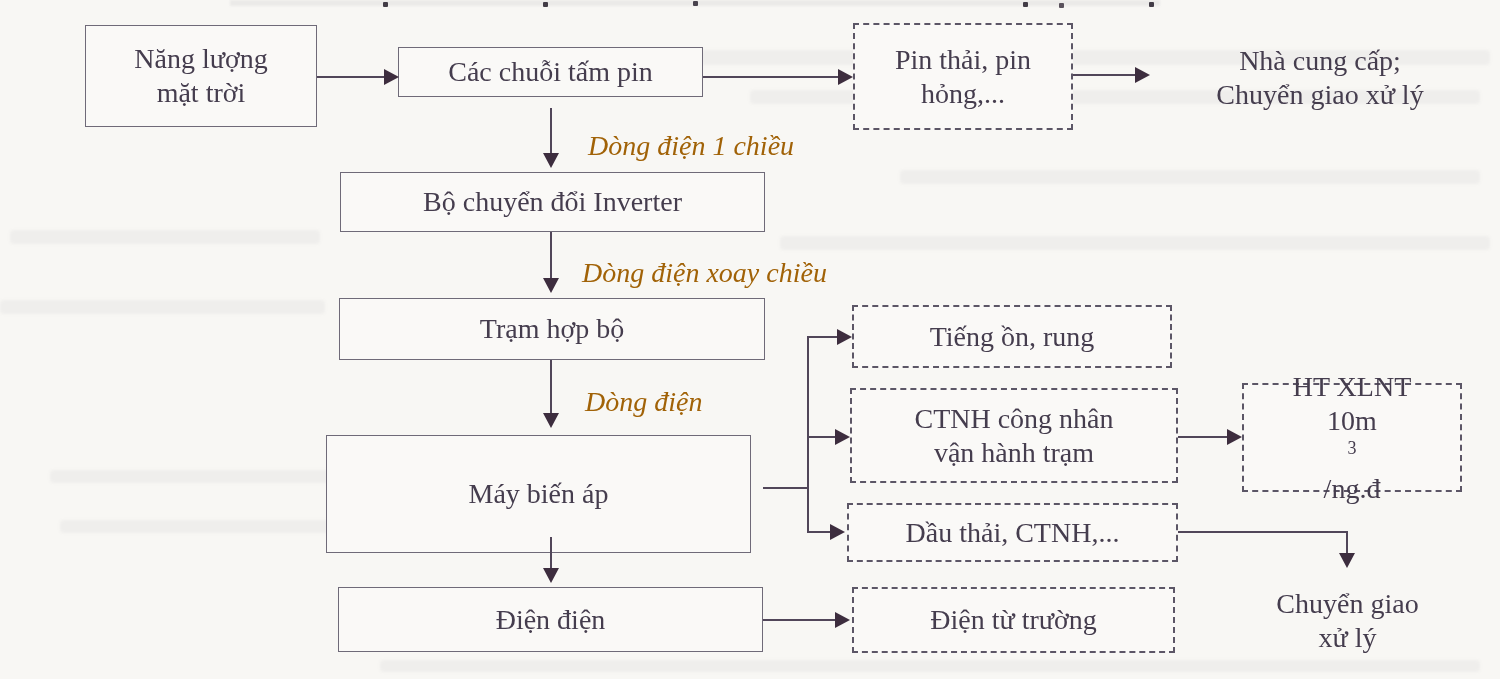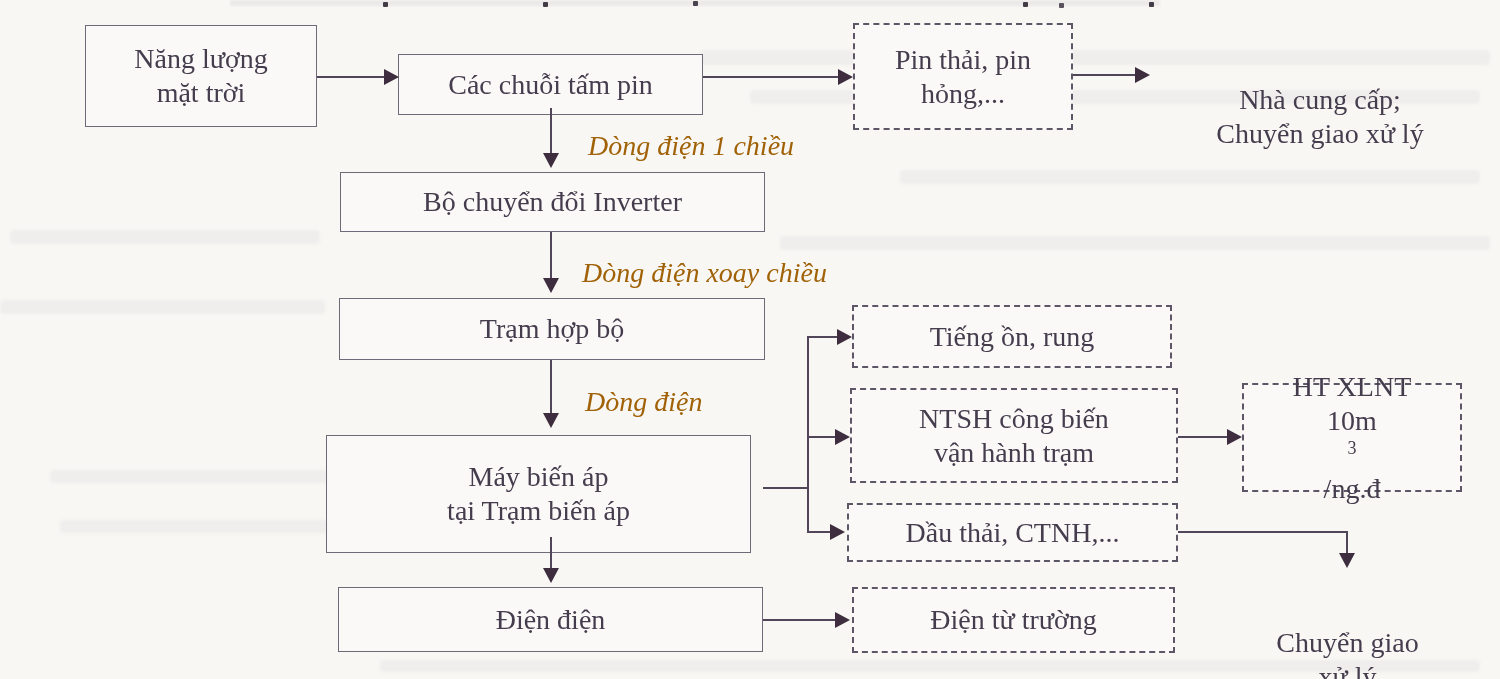--- a/index.html
+++ b/index.html
@@ -20,21 +20,21 @@
     position:absolute;display:flex;flex-direction:column;align-items:center;justify-content:center;
     text-align:center;font-size:28px;line-height:34px;background:#faf9f7;box-sizing:border-box;
   }
   .box.solid{border:1.6px solid #6f6a78;}
   .box.dashed{border:2px dashed #5c5666;}
   .box span{display:block;white-space:nowrap;}
   sup{font-size:18px;line-height:0;}
   
   .freetext{
     position:absolute;display:flex;flex-direction:column;align-items:center;justify-content:center;
-    text-align:center;font-size:28px;line-height:34px;margin-top:39px;
+    text-align:center;font-size:28px;line-height:34px;
   }
   .freetext span{display:block;white-space:nowrap;}
   
   .flabel{position:absolute;font-style:italic;font-size:28px;line-height:30px;color:#a16207;white-space:nowrap;}
   
   .ln{position:absolute;background:#514659;}
   .ln.h{height:2px;}
   .ln.v{width:2px;}
   
   .head{position:absolute;width:0;height:0;}
@@ -57,52 +57,51 @@
   <div class="smudge" style="left:0px;top:300px;width:325px;height:14px"></div>
   <div class="smudge" style="left:50px;top:470px;width:280px;height:13px"></div>
   <div class="smudge" style="left:60px;top:520px;width:270px;height:13px"></div>
   <div class="smudge" style="left:380px;top:660px;width:1100px;height:12px"></div>
 
   <div class="box solid" style="left:85px;top:25px;width:232px;height:102px">
     <span>Năng lượng</span>
     <span>mặt trời</span>
   </div>
 
-  <div class="box solid" style="left:398px;top:54px;width:305px;height:61px">
+  <div class="box solid" style="left:398px;top:47px;width:305px;height:50px">
     <span>Các chuỗi tấm pin</span>
   </div>
 
   <div class="box solid" style="left:340px;top:172px;width:425px;height:60px">
     <span>Bộ chuyển đổi Inverter</span>
   </div>
 
   <div class="box solid" style="left:339px;top:298px;width:426px;height:62px">
     <span>Trạm hợp bộ</span>
   </div>
 
   <div class="box solid" style="left:326px;top:435px;width:425px;height:118px">
     <span>Máy biến áp</span>
-    <span>tại Trạm biến áp</span>
   </div>
 
   <div class="box solid" style="left:338px;top:587px;width:425px;height:65px">
     <span>Điện điện</span>
   </div>
 
   <div class="box dashed" style="left:853px;top:23px;width:220px;height:107px">
     <span>Pin thải, pin</span>
     <span>hỏng,...</span>
   </div>
 
   <div class="box dashed" style="left:852px;top:305px;width:320px;height:63px">
     <span>Tiếng ồn, rung</span>
   </div>
 
   <div class="box dashed" style="left:850px;top:388px;width:328px;height:95px">
-    <span>NTSH công biến</span>
+    <span>CTNH công nhân</span>
     <span>vận hành trạm</span>
   </div>
 
   <div class="box dashed" style="left:847px;top:503px;width:331px;height:59px">
     <span>Dầu thải, CTNH,...</span>
   </div>
 
   <div class="box dashed" style="left:1242px;top:383px;width:220px;height:109px">
     <span>HT XLNT</span>
     <span><span>10m</span><sup>3</sup><span>/ng.đ</span></span>

